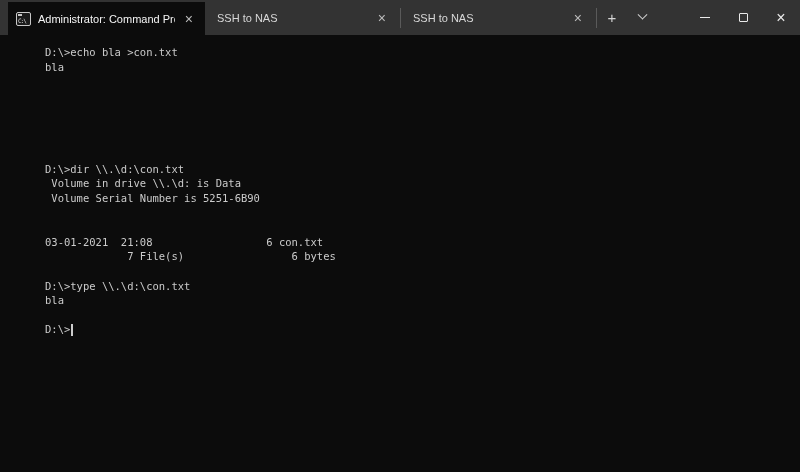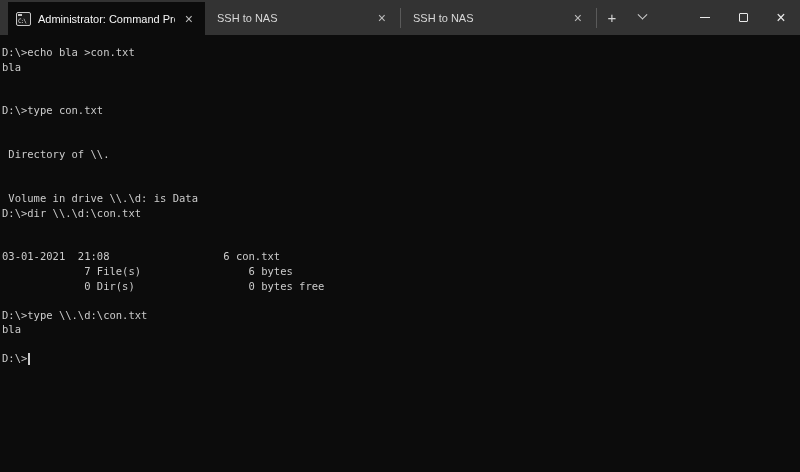--- a/index.html
+++ b/index.html
@@ -98,20 +98,21 @@
     padding: 10px 0 0 2px;
     font-family: "DejaVu Sans Mono", monospace;
     font-size: 10.5px;
     line-height: 14.6px;
     color: #cccccc;
     cursor: text;
   }
   .term-line {
     white-space: pre;
     height: 14.6px;
+    margin-left: 43px;
   }
   .prompt-line { display: flex; align-items: center; }
   .prompt-line span { white-space: pre; }
   .text-cursor {
     display: inline-block;
     width: 2px; height: 12px;
     background: #cccccc;
     margin-left: 1px;
   }
 </style>
@@ -162,33 +163,31 @@
       <span class="close-glyph">×</span>
     </div>
   </div>
 </div>
 
 <div class="terminal">
   <div class="term-line">D:\&gt;echo bla &gt;con.txt</div>
   <div class="term-line">bla</div>
   <div class="term-line"></div>
   <div class="term-line"></div>
-  <div class="term-line">D:\&gt;type con.txt</div>
   <div class="term-line"></div>
   <div class="term-line"></div>
-  <div class="term-line"> Directory of \\.</div>
   <div class="term-line"></div>
   <div class="term-line"></div>
+  <div class="term-line">D:\&gt;dir \\.\d:\con.txt</div>
   <div class="term-line"> Volume in drive \\.\d: is Data</div>
-  <div class="term-line">D:\&gt;dir \\.\d:\con.txt</div>
+  <div class="term-line"> Volume Serial Number is 5251-6B90</div>
   <div class="term-line"></div>
   <div class="term-line"></div>
   <div class="term-line">03-01-2021  21:08                  6 con.txt</div>
   <div class="term-line">             7 File(s)                 6 bytes</div>
-  <div class="term-line">             0 Dir(s)                  0 bytes free</div>
   <div class="term-line"></div>
   <div class="term-line">D:\&gt;type \\.\d:\con.txt</div>
   <div class="term-line">bla</div>
   <div class="term-line"></div>
   <div class="term-line prompt-line">
     <span>D:\&gt;</span>
     <span class="text-cursor"></span>
   </div>
 </div>
 

